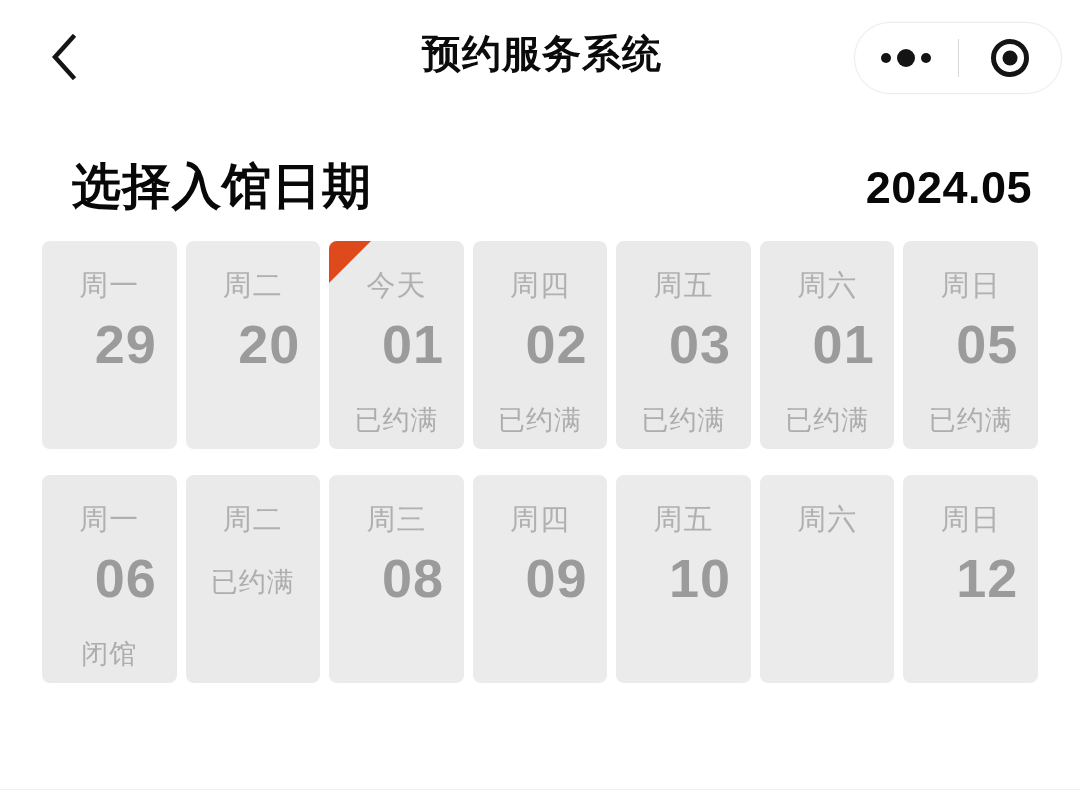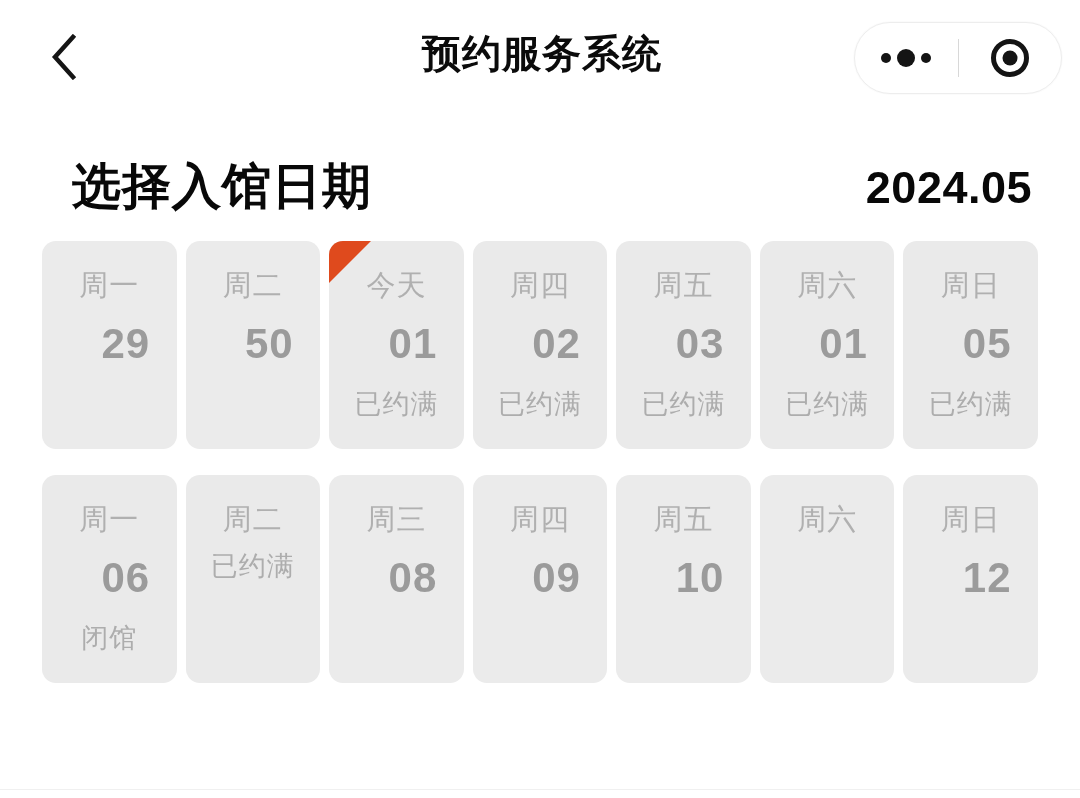--- a/index.html
+++ b/index.html
@@ -149,21 +149,21 @@
     padding: 22px 42px 0 42px;
     display: grid;
     grid-template-columns: repeat(7, 1fr);
     column-gap: 9px;
     row-gap: 26px;
   }
 
   .day-card {
     position: relative;
     height: 208px;
-    border-radius: 14px;
+    border-radius: 8px;
     background: #eaeaea;
     overflow: hidden;
     display: flex;
     flex-direction: column;
     align-items: center;
     cursor: pointer;
   }
 
   .day-card.light {
     background: #ebebeb;
@@ -182,30 +182,30 @@
   .weekday {
     margin-top: 26px;
     font-size: 29px;
     color: #b0b0b0;
     line-height: 36px;
     letter-spacing: 1px;
   }
 
   .daynum {
     margin-top: 10px;
-    font-size: 42px;
+    font-size: 54px;
     font-weight: bold;
     color: #9b9b9b;
     line-height: 62px;
     letter-spacing: 1px;
     margin-left: 33px;
   }
 
   .status {
-    margin-top: 12px;
+    margin-top: 28px;
     font-size: 27px;
     color: #adadad;
     line-height: 34px;
     letter-spacing: 1px;
   }
 
   
   .bottom-rule {
     position: absolute;
     left: 0;
@@ -249,21 +249,21 @@
   <div class="month-label">2024.05</div>
 </div>
 
 <div class="calendar" id="calendar">
     <div class="day-card light">
       <div class="weekday">周一</div>
       <div class="daynum">29</div>
     </div>
     <div class="day-card light">
       <div class="weekday">周二</div>
-      <div class="daynum">50</div>
+      <div class="daynum">20</div>
     </div>
     <div class="day-card">
       <div class="corner-flag"></div>
       <div class="weekday">今天</div>
       <div class="daynum">01</div>
       <div class="status">已约满</div>
     </div>
     <div class="day-card">
       <div class="weekday">周四</div>
       <div class="daynum">02</div>

